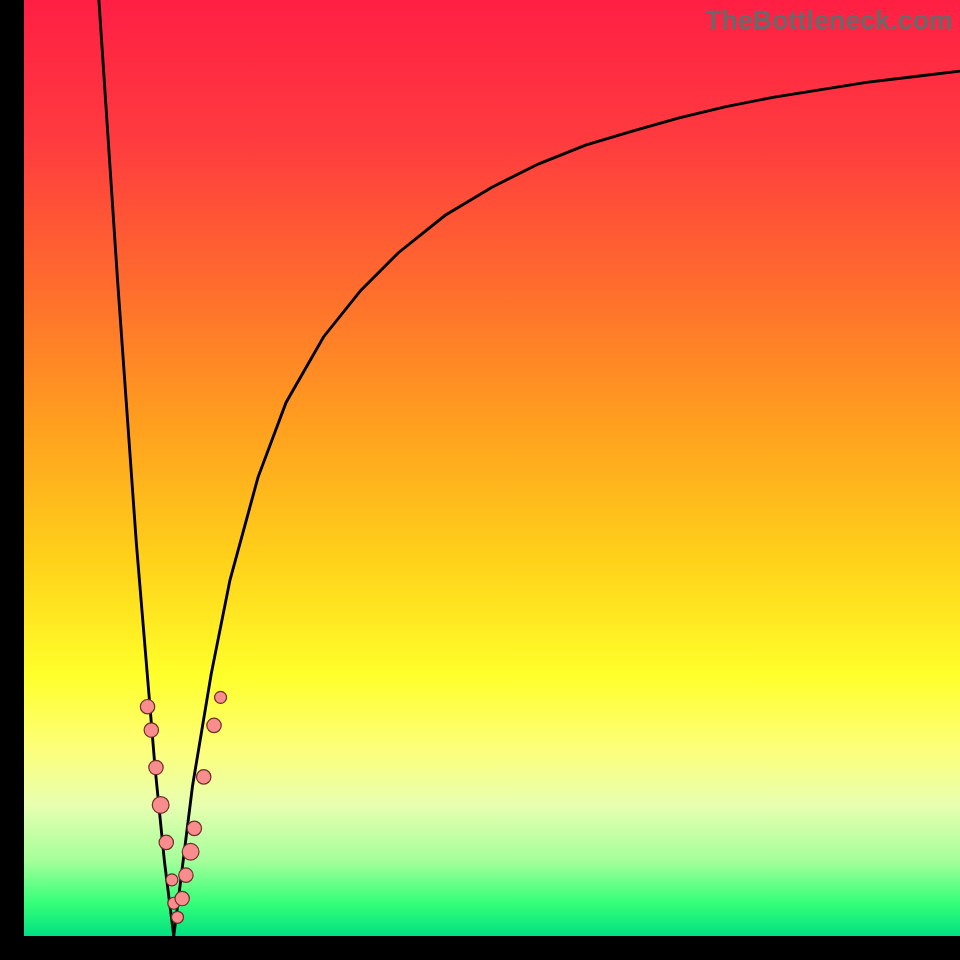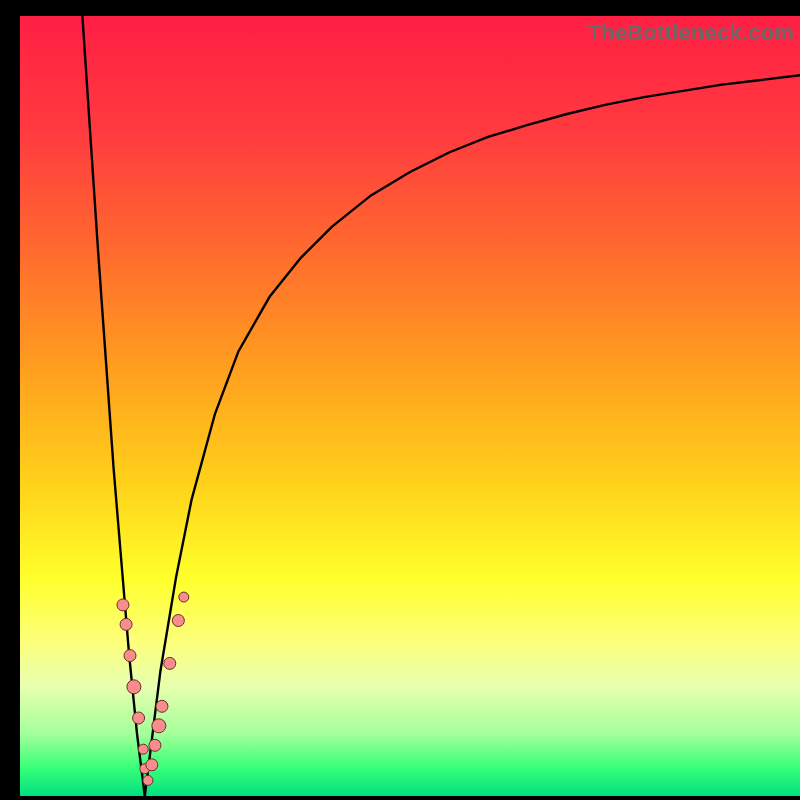--- a/index.html
+++ b/index.html
@@ -6,21 +6,21 @@
     margin: 0;
     padding: 0;
     width: 800px;
     height: 800px;
     background: #000;
     overflow: hidden;
   }
   .frame {
     position: absolute;
     left: 20px;
-    top: 16px;
+    top: 0;
     width: 780px;
     height: 780px;
     background: #e5e5e5;
   }
   .plot {
     position: absolute;
     left: 0;
     top: 0;
     width: 780px;
     height: 780px;

